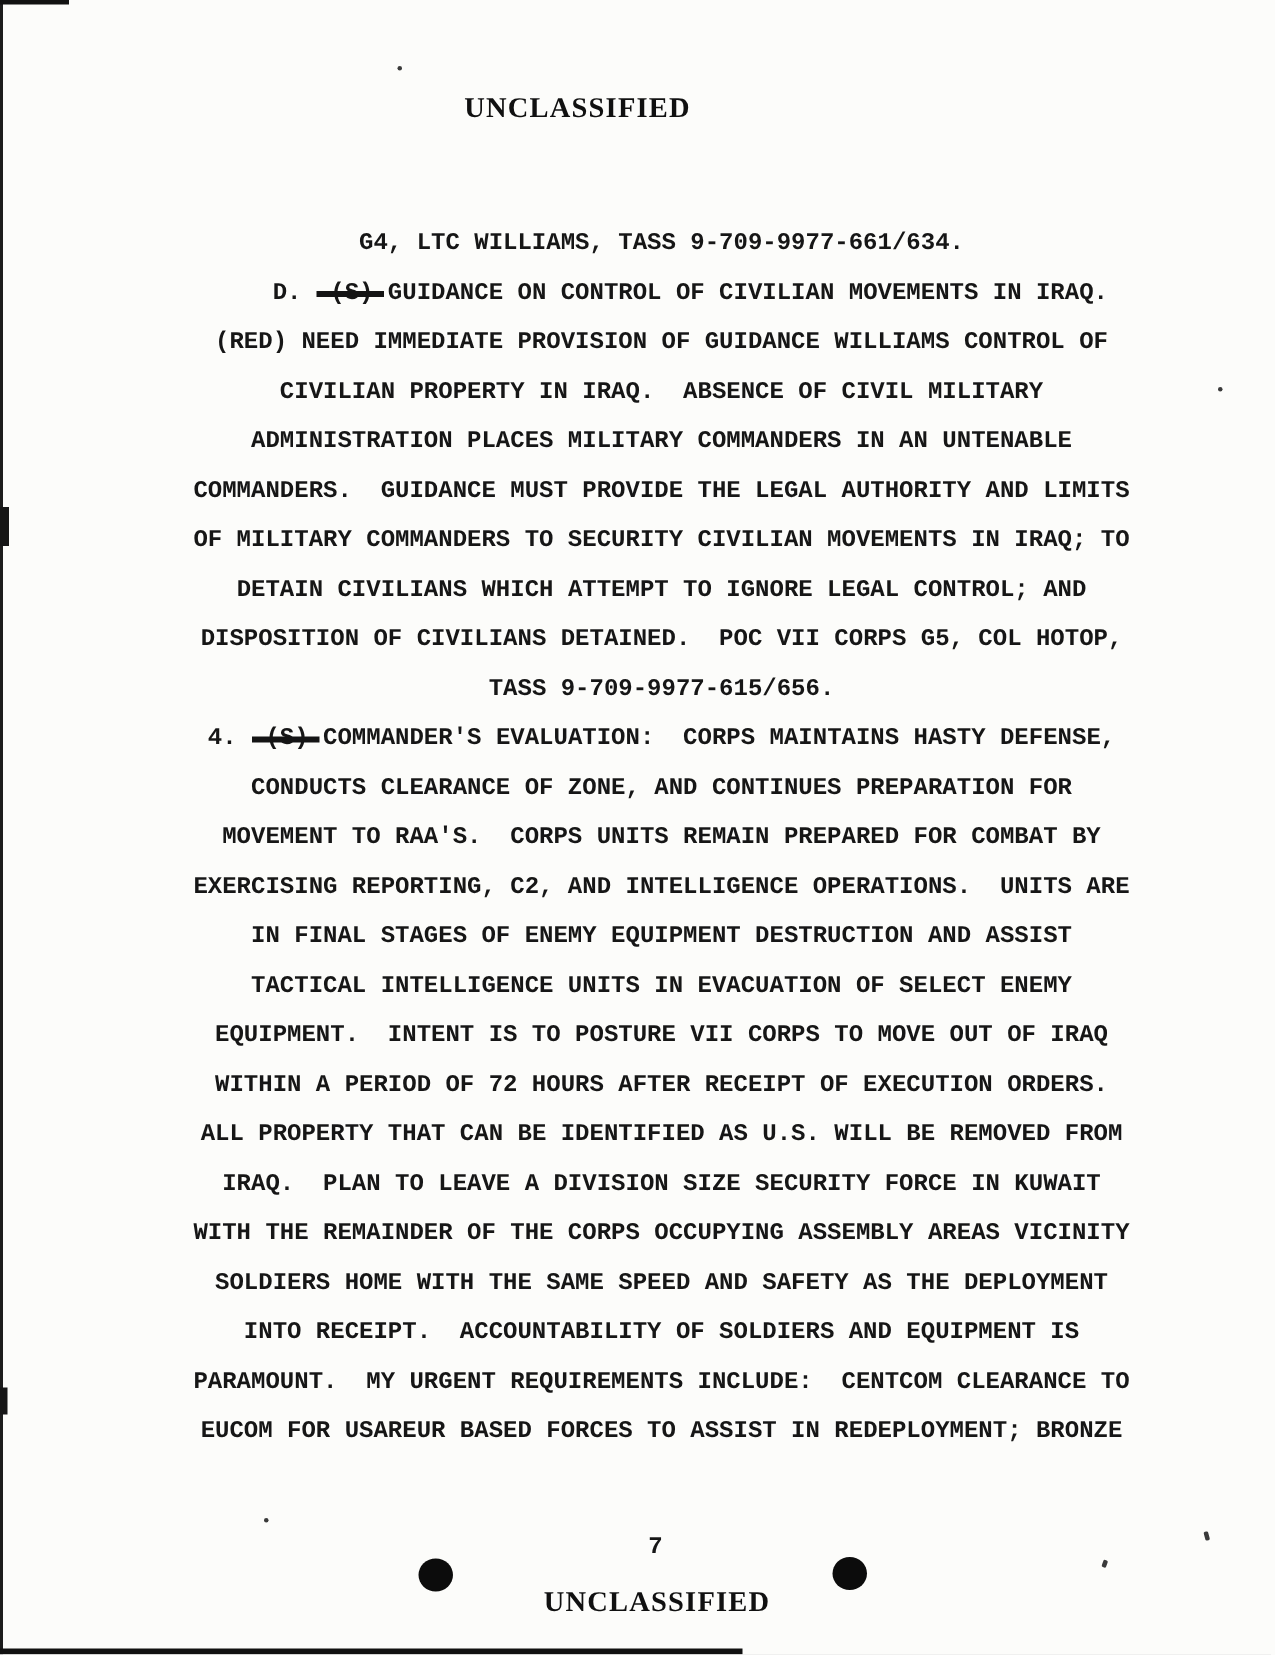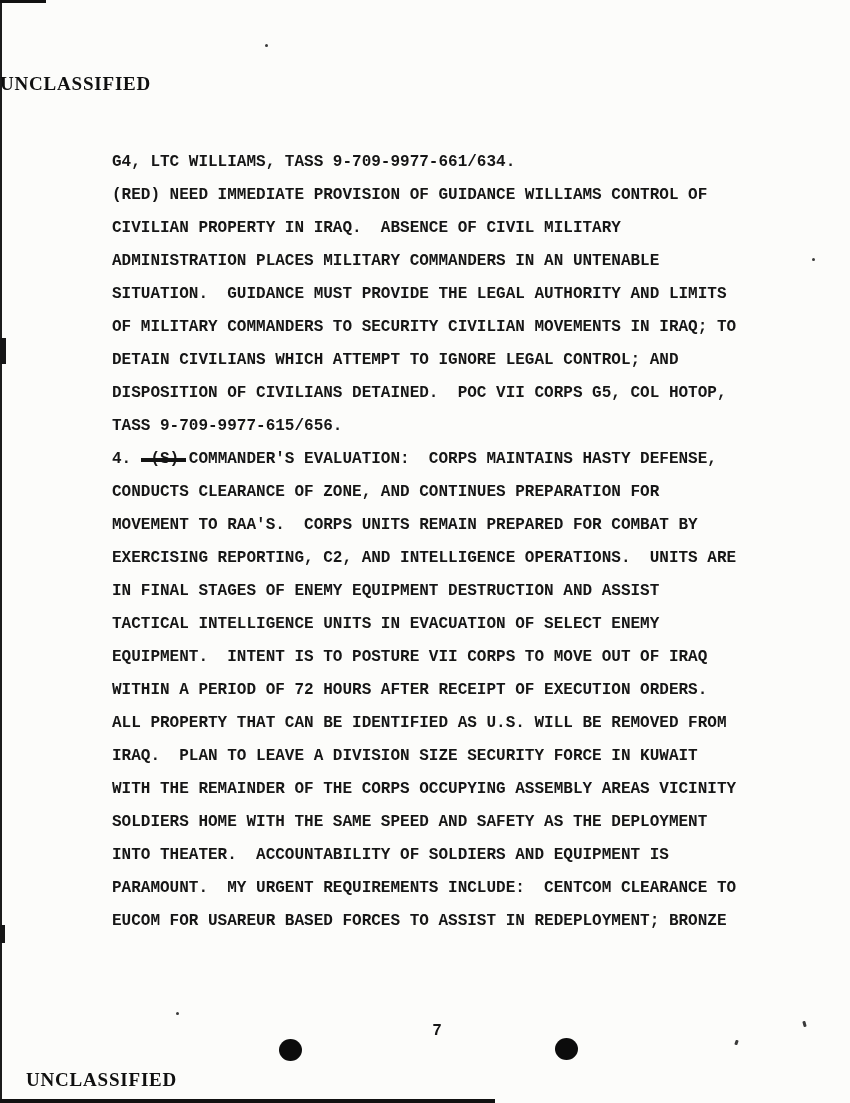--- a/index.html
+++ b/index.html
@@ -55,22 +55,22 @@
   .speck-d { left: 803px; top: 1021px; width: 3px; height: 6px; transform: rotate(-15deg); border-radius: 1px; }
   .speck-e { left: 176px; top: 1012px; width: 3px; height: 3px; }
 
   
   .banner {
     position: absolute;
     font-family: "Liberation Serif", "DejaVu Serif", serif;
     font-weight: 700;
     font-size: 19px;
     letter-spacing: 0.8px;
+    text-align: center;
     color: #101010;
-    margin-top: 11px;
   }
   .banner-top {
     top: 62px;
     left: 0;
     right: 80px;   
   }
   .banner-bottom {
     top: 1058px;
     left: 26px;
     right: 0;
@@ -82,20 +82,21 @@
     top: 146px;
     left: 112px;
     right: 80px;
   }
   .line {
     white-space: pre;
     font-size: 16px;
     font-weight: 700;
     line-height: 33px;
     letter-spacing: 0px;
+    text-align: center;
   }
   .struck {
     position: relative;
     display: inline-block;
   }
   .struck::after {
     content: "";
     position: absolute;
     left: -9px;
     right: -7px;
@@ -137,41 +138,42 @@
   <div class="speck speck-a"></div>
   <div class="speck speck-b"></div>
   <div class="speck speck-c"></div>
   <div class="speck speck-d"></div>
   <div class="speck speck-e"></div>
 
   <div class="banner banner-top">UNCLASSIFIED</div>
 
   <div class="doc-body" id="doc-body">
       <div class="line"><span>G4, LTC WILLIAMS, TASS 9-709-9977-661/634.</span></div>
+      <div class="line"><span>    D.  </span><span class="struck">(S)</span><span> GUIDANCE ON CONTROL OF CIVILIAN MOVEMENTS IN IRAQ.</span></div>
       <div class="line"><span>(RED) NEED IMMEDIATE PROVISION OF GUIDANCE WILLIAMS CONTROL OF</span></div>
       <div class="line"><span>CIVILIAN PROPERTY IN IRAQ.  ABSENCE OF CIVIL MILITARY</span></div>
       <div class="line"><span>ADMINISTRATION PLACES MILITARY COMMANDERS IN AN UNTENABLE</span></div>
-      <div class="line"><span>SITUATION.  GUIDANCE MUST PROVIDE THE LEGAL AUTHORITY AND LIMITS</span></div>
+      <div class="line"><span>COMMANDERS.  GUIDANCE MUST PROVIDE THE LEGAL AUTHORITY AND LIMITS</span></div>
       <div class="line"><span>OF MILITARY COMMANDERS TO SECURITY CIVILIAN MOVEMENTS IN IRAQ; TO</span></div>
       <div class="line"><span>DETAIN CIVILIANS WHICH ATTEMPT TO IGNORE LEGAL CONTROL; AND</span></div>
       <div class="line"><span>DISPOSITION OF CIVILIANS DETAINED.  POC VII CORPS G5, COL HOTOP,</span></div>
       <div class="line"><span>TASS 9-709-9977-615/656.</span></div>
       <div class="line"><span>4.  </span><span class="struck">(S)</span><span> COMMANDER'S EVALUATION:  CORPS MAINTAINS HASTY DEFENSE,</span></div>
       <div class="line"><span>CONDUCTS CLEARANCE OF ZONE, AND CONTINUES PREPARATION FOR</span></div>
       <div class="line"><span>MOVEMENT TO RAA'S.  CORPS UNITS REMAIN PREPARED FOR COMBAT BY</span></div>
       <div class="line"><span>EXERCISING REPORTING, C2, AND INTELLIGENCE OPERATIONS.  UNITS ARE</span></div>
       <div class="line"><span>IN FINAL STAGES OF ENEMY EQUIPMENT DESTRUCTION AND ASSIST</span></div>
       <div class="line"><span>TACTICAL INTELLIGENCE UNITS IN EVACUATION OF SELECT ENEMY</span></div>
       <div class="line"><span>EQUIPMENT.  INTENT IS TO POSTURE VII CORPS TO MOVE OUT OF IRAQ</span></div>
       <div class="line"><span>WITHIN A PERIOD OF 72 HOURS AFTER RECEIPT OF EXECUTION ORDERS.</span></div>
       <div class="line"><span>ALL PROPERTY THAT CAN BE IDENTIFIED AS U.S. WILL BE REMOVED FROM</span></div>
       <div class="line"><span>IRAQ.  PLAN TO LEAVE A DIVISION SIZE SECURITY FORCE IN KUWAIT</span></div>
       <div class="line"><span>WITH THE REMAINDER OF THE CORPS OCCUPYING ASSEMBLY AREAS VICINITY</span></div>
       <div class="line"><span>SOLDIERS HOME WITH THE SAME SPEED AND SAFETY AS THE DEPLOYMENT</span></div>
-      <div class="line"><span>INTO THEATER.  ACCOUNTABILITY OF SOLDIERS AND EQUIPMENT IS</span></div>
+      <div class="line"><span>INTO RECEIPT.  ACCOUNTABILITY OF SOLDIERS AND EQUIPMENT IS</span></div>
       <div class="line"><span>PARAMOUNT.  MY URGENT REQUIREMENTS INCLUDE:  CENTCOM CLEARANCE TO</span></div>
       <div class="line"><span>EUCOM FOR USAREUR BASED FORCES TO ASSIST IN REDEPLOYMENT; BRONZE</span></div>
     </div>
 
   <div class="page-number">7</div>
 
   <div class="punch-dot left"></div>
   <div class="punch-dot right"></div>
 
   <div class="banner banner-bottom">UNCLASSIFIED</div>

